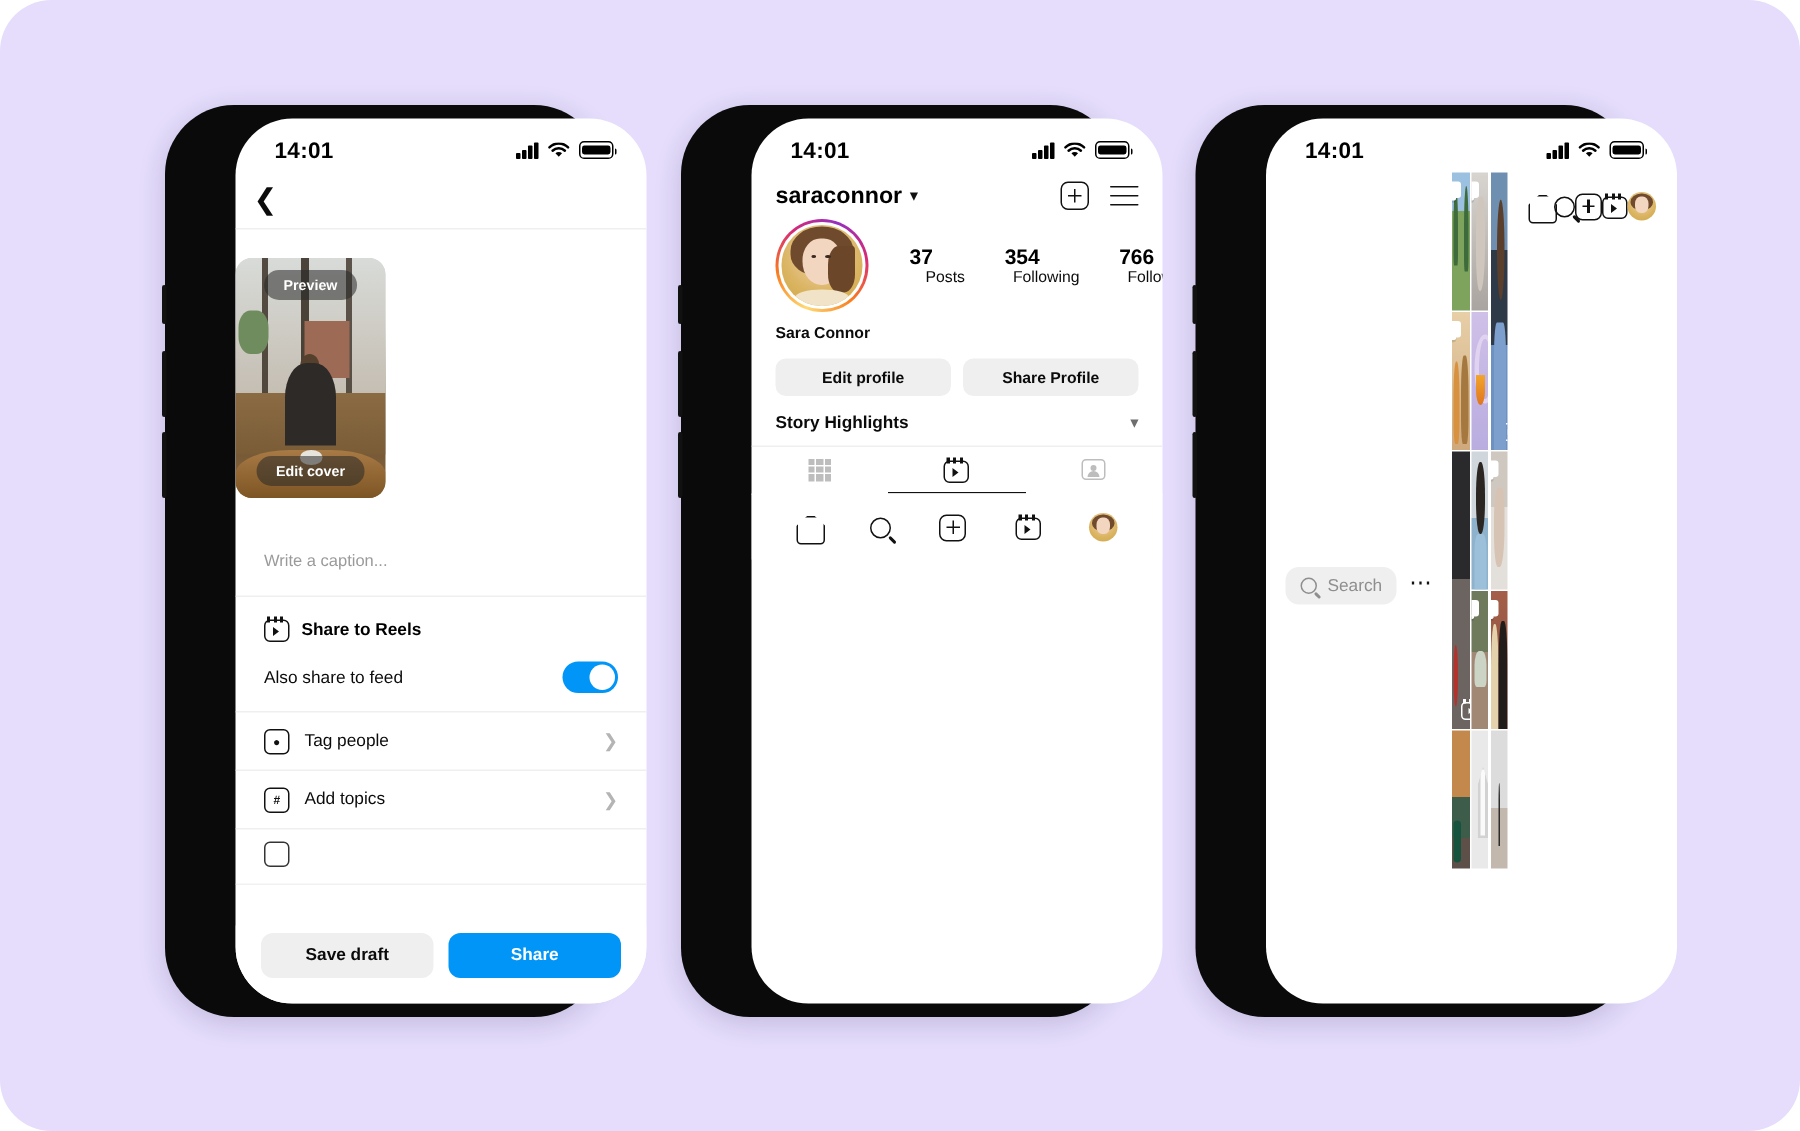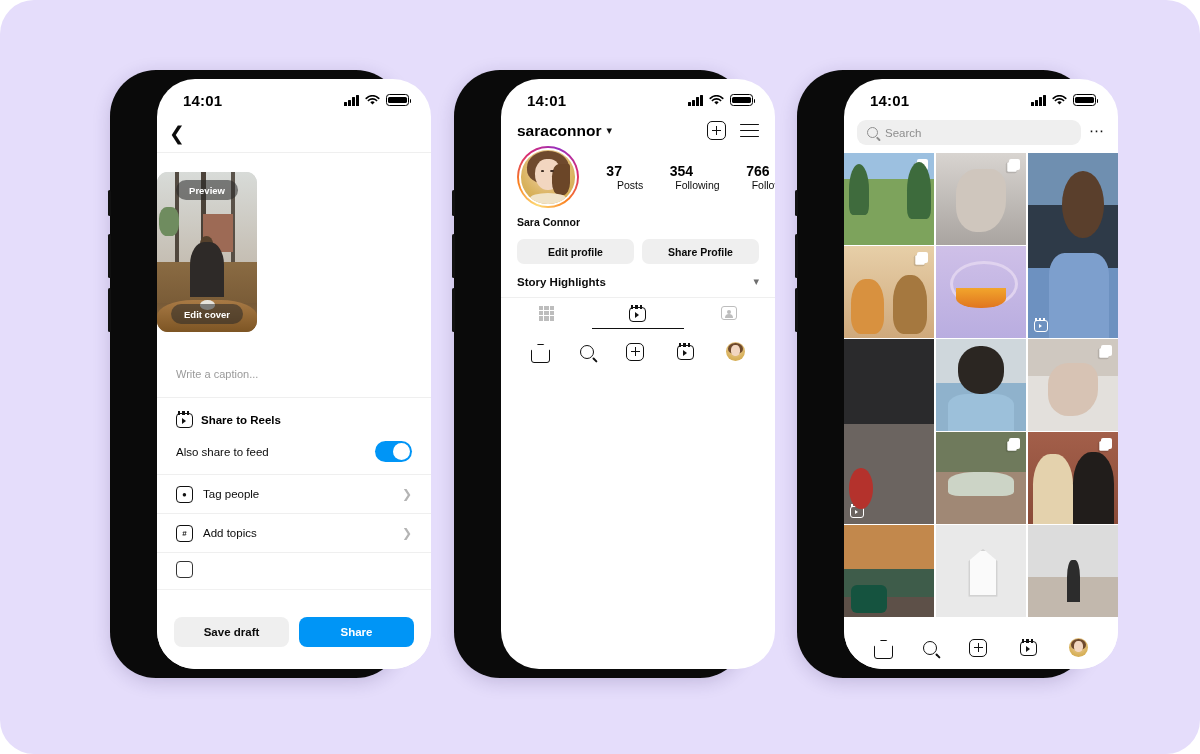--- a/index.html
+++ b/index.html
@@ -135,21 +135,21 @@
   }
   .list-row .label { font-size: 11.5px; color: #0b0b0b; flex: 1; }
   .chev { color: #b4b4b4; font-size: 12px; }
   .sq-ico {
     width: 17px; height: 17px; border: 1.6px solid #111; border-radius: 4px;
     display: flex; align-items: center; justify-content: center;
     font-size: 8px; font-weight: bold; color: #111; flex: none;
   }
   .cta-bar {
     position: absolute; left: 0; right: 0; bottom: 0; height: 52px;
-    background: #fff; display: flex; gap: 10px;
+    background: #fff; display: flex; align-items: center; gap: 10px;
     padding: 0 17px 12px;
   }
   .btn {
     flex: 1; height: 30px; border-radius: 8px; display: flex;
     align-items: center; justify-content: center;
     font-size: 11.5px; font-weight: bold;
   }
   .btn.gray { background: #efefef; color: #0b0b0b; }
   .btn.blue { background: #0095f6; color: #fff; }
 
@@ -249,21 +249,21 @@
   .art-umb::before { content:""; position:absolute; left:10%; top:16%; width:72%; height:36%;
     background: radial-gradient(circle at 50% 100%, #ffd36b 0 40%, #e0a63a 70%, #8a6218 100%); border-radius:50% 50% 0 0; }
   .art-umb::after { content:""; position:absolute; left:42%; top:48%; width:30%; height:48%; background:#4e4a5c; border-radius:20% 20% 0 0; }
   .art-sky { background: linear-gradient(#b89a9e 0 30%, #d8a390 55%, #eec49a 100%); }
   .art-strp { background: repeating-linear-gradient(-45deg, #120e0c 0 11px, #d8a98a 11px 22px); position:relative; }
   .art-strp::after { content:""; position:absolute; left:30%; bottom:0; width:46%; height:52%; background:#e7c3a6; border-radius:42% 42% 0 0; }
   .art-dark { background: linear-gradient(#46585e, #2a3a40); position:relative; }
   .art-dark::after { content:""; position:absolute; left:32%; bottom:0; width:44%; height:62%; background:#17242a; border-radius:48% 48% 0 0; }
 
   
-  .p3body { height: 554px; display: flex; flex-direction: column; }
+  .p3body { height: 554px; display: flex; flex-direction: row; }
   .search-bar { display: flex; align-items: center; gap: 8px; padding: 5px 13px 8px; }
   .search-field {
     flex: 1; height: 25px; background: #efefef; border-radius: 9px;
     display: flex; align-items: center; gap: 7px; padding: 0 10px;
     font-size: 11.5px; color: #8e8e8e;
   }
   .mag { width: 11px; height: 11px; border: 1.6px solid #8e8e8e; border-radius: 50%; position: relative; flex: none; }
   .mag::after { content:""; position:absolute; right:-4px; bottom:-3px; width:5px; height:1.6px; background:#8e8e8e; transform:rotate(45deg); border-radius:1px; }
   .dots { font-size: 15px; color: #111; letter-spacing: 1px; line-height: .6; padding-bottom: 5px; }
 

